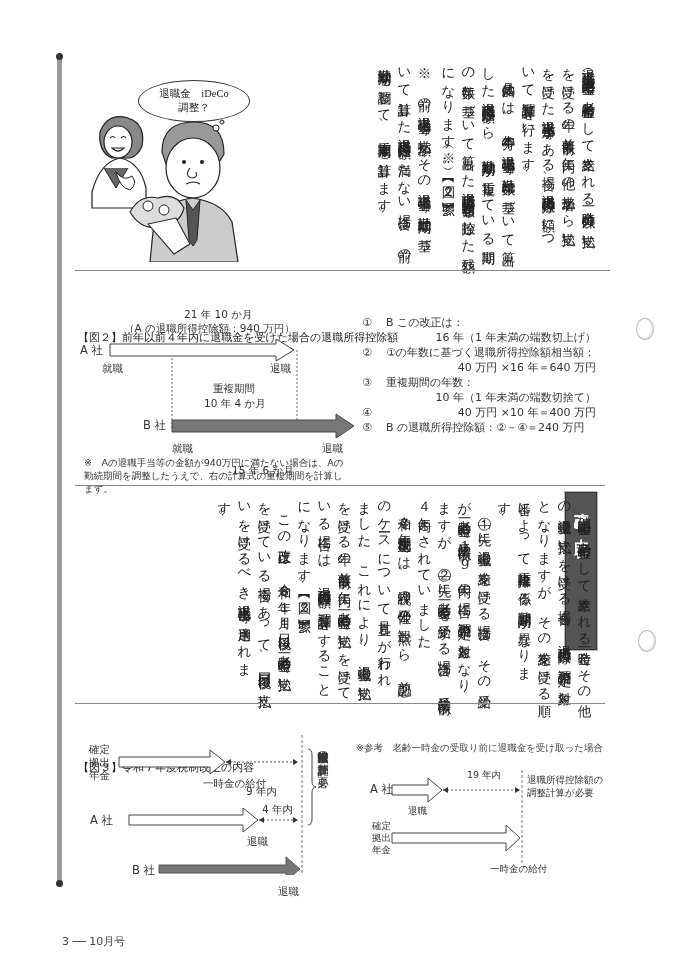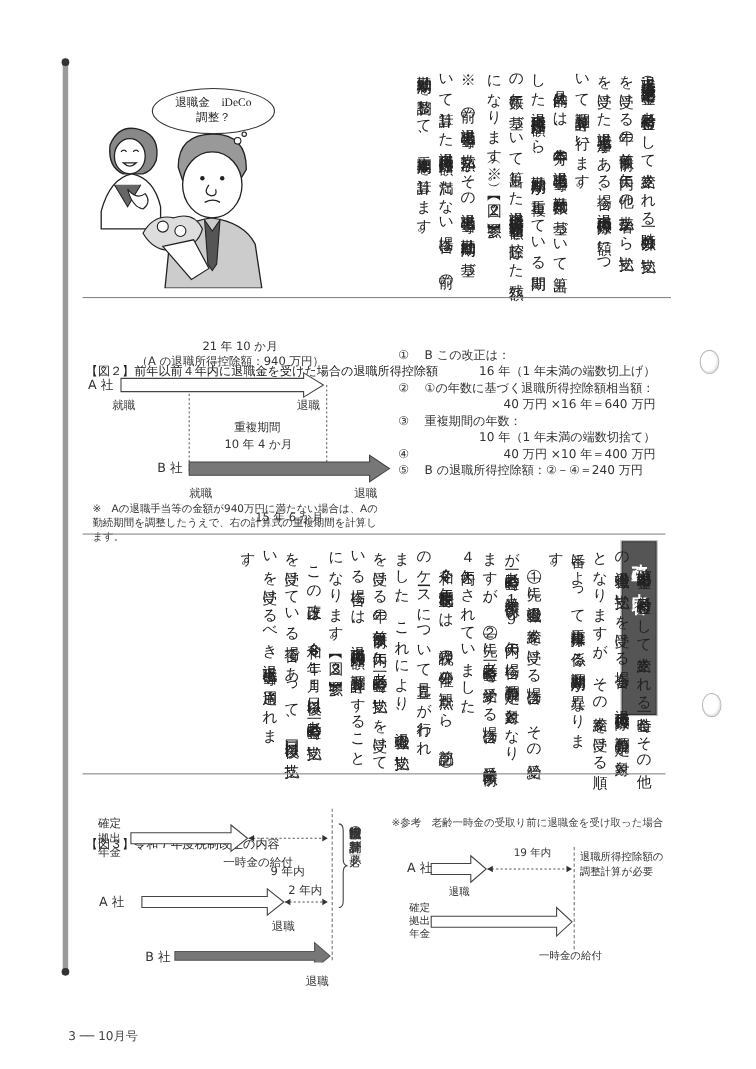--- a/index.html
+++ b/index.html
@@ -139,21 +139,21 @@
     <path d="M228 14 q4 0 4 6 l0 26 q0 6 4 6 q-4 0 -4 6 l0 26 q0 6 -4 6" fill="none" stroke="#444"></path>
   </svg>
   <div class="abs small" style="left:9px; top:8px; line-height:13px;">
     <div>確定</div>
     <div>拠出</div>
     <div>年金</div>
   </div>
   <div class="abs small" style="left:166px; top:10px;margin-top:40px;">9 年内</div>
   <div class="abs small" style="left:123px; top:42px;">一時金の給付</div>
   <div class="abs small" style="left:10px; top:78px; font-size:11.5px;">A 社</div>
-  <div class="abs small" style="left:182px; top:68px;">2 年内</div>
+  <div class="abs small" style="left:182px; top:68px;">4 年内</div>
   <div class="abs small" style="left:167px; top:100px;">退職</div>
   <div class="abs small" style="left:52px; top:128px; font-size:11.5px;">B 社</div>
   <div class="abs small" style="left:198px; top:150px;">退職</div>
   <div class="abs small" style="left:236px; top:8px; height:120px; writing-mode:vertical-rl; text-orientation:upright; font-size:11px; line-height:13px;">退職所得控除額の調整計算が必要</div>
 </div>
 
 <div class="abs sans" style="left:356px; top:742px; font-size:9.5px; color:#444;">※参考　老齢一時金の受取り前に退職金を受け取った場合</div>
 <div class="abs sans" style="left:370px; top:765px; width:240px; height:115px;">
   <svg class="abs" style="left:0;top:0" width="240" height="115">
     <path d="M22 20 L58 20 L58 13 L72 25 L58 37 L58 30 L22 30 Z" fill="#fff" stroke="#444"></path>

